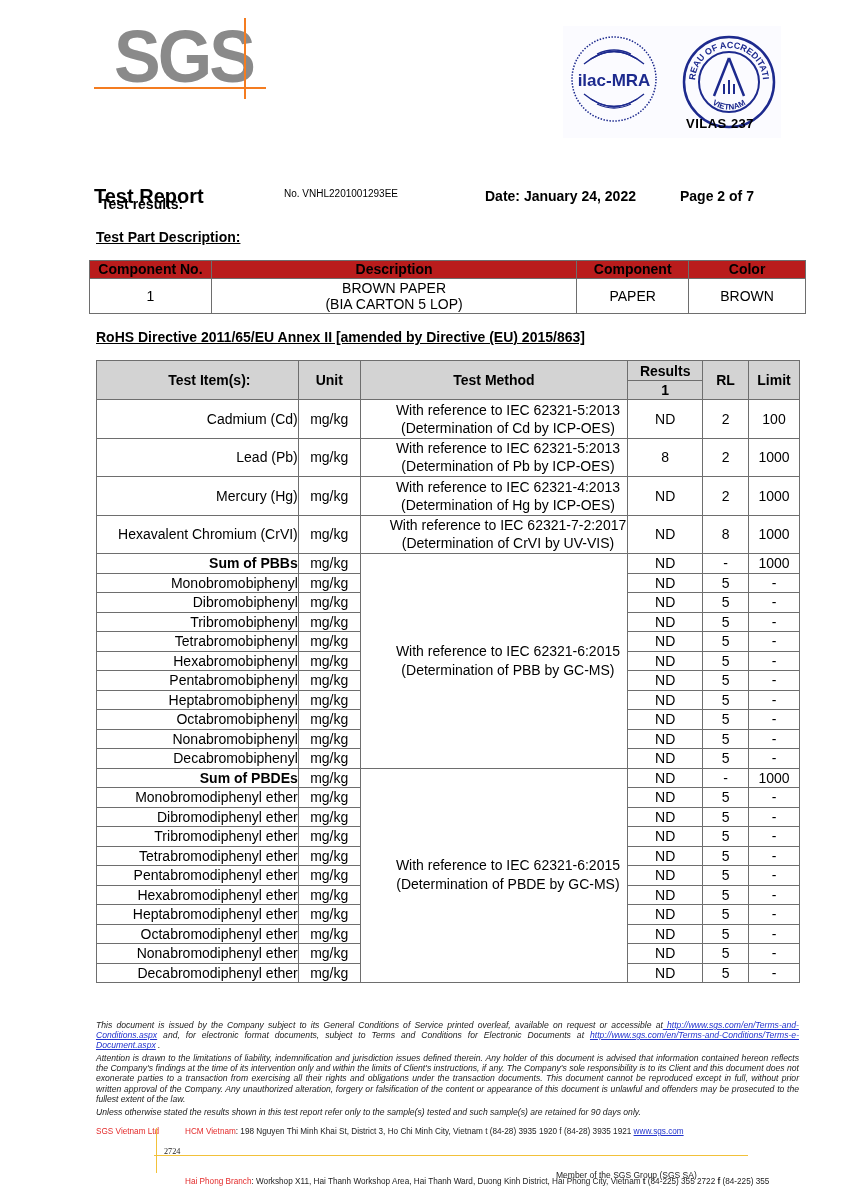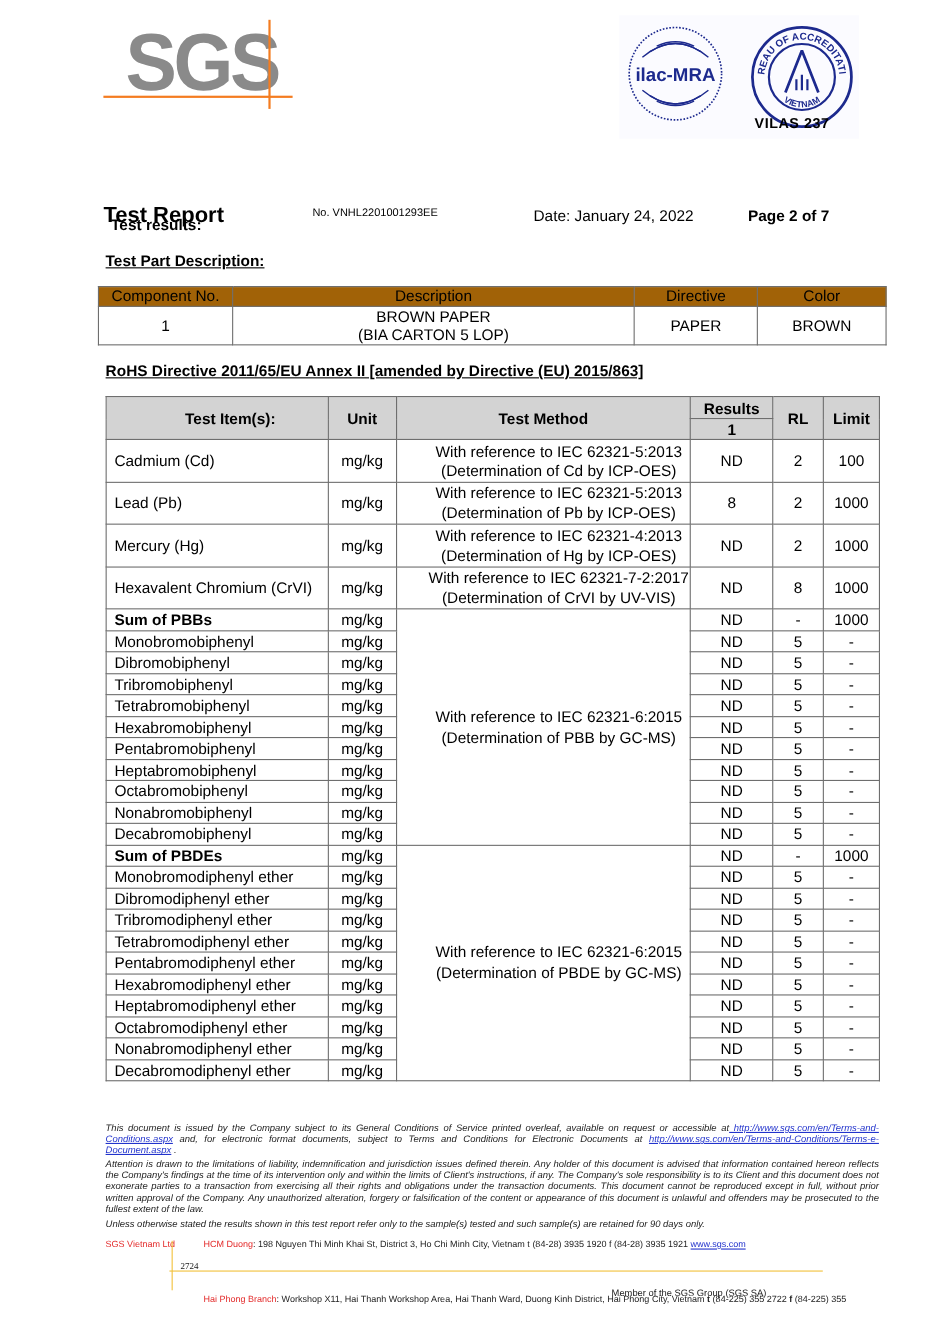--- a/index.html
+++ b/index.html
@@ -7,53 +7,53 @@
          font-family: "Liberation Sans", sans-serif; color: #000; }
 
   
   .sgs-logo { position: absolute; left: 94px; top: 22px; width: 175px; height: 75px; }
   .sgs-logo .letters { position: absolute; left: 20px; top: 0; font-family: "Liberation Sans", sans-serif;
                        font-weight: bold; font-size: 70px; letter-spacing: -3px; color: #8a8a8a; line-height: 70px;
                        transform: scaleY(1.05); }
   .sgs-logo .hline { position: absolute; left: 0; top: 65px; width: 172px; height: 2px; background: #f47c20; }
   .sgs-logo .vline { position: absolute; left: 150px; top: -4px; width: 2px; height: 81px; background: #f47c20; }
 
-  .accred { position: absolute; left: 563px; top: 14px; width: 218px; height: 112px; background: #fbfbff; }
+  .accred { position: absolute; left: 563px; top: 26px; width: 218px; height: 112px; background: #fbfbff; }
   .ilac { position: absolute; left: 6px; top: 8px; width: 90px; height: 90px; }
   .vilas { position: absolute; left: 118px; top: 8px; width: 96px; height: 96px; }
   .vilas-label { position: absolute; left: 123px; top: 90px; font-size: 13px; font-weight: bold; color: #000000;
                  letter-spacing: 0.5px; }
 
   
   .title-row { position: absolute; top: 157px; left: 94px; width: 680px; height: 24px; margin-top: 28px; }
   .title { position: absolute; left: 0; top: 0; font-size: 20px; font-weight: bold; }
   .report-no { position: absolute; left: 190px; top: 3px; font-size: 10px; font-weight: normal; }
-  .report-date { position: absolute; left: 391px; top: 3px; font-size: 14px; font-weight: normal; }
+  .report-date { position: absolute; left: 391px; top: 3px; font-size: 14px; font-weight: bold; }
   .report-page { position: absolute; left: 586px; top: 3px; font-size: 14px; font-weight: bold; }
 
   .section-label { position: absolute; font-size: 14px; font-weight: bold; }
   .test-results { left: 101px; top: 196px; }
   .part-desc { left: 96px; top: 229px; text-decoration: underline; }
   .rohs-title { left: 96px; top: 329px; text-decoration: underline; }
 
   table { border-collapse: collapse; position: absolute; font-family: "Liberation Sans", sans-serif; }
   td, th { border: 1px solid #6e6e6e; padding: 0; text-align: center; font-size: 14px; }
 
   
   .comp-table { left: 89px; top: 260px; width: 717px; }
-  .comp-table th { background: #a16207; font-weight: normal; height: 17px; line-height: 17px; }
+  .comp-table th { background: #b91c1c; font-weight: bold; height: 17px; line-height: 17px; }
   .comp-table td { height: 34px; line-height: 16px; }
 
   
   .rohs-table { left: 96px; top: 360px; width: 704px; }
   .rohs-table th { background: #d3d3d3; font-weight: bold; }
   .rohs-table .hdr-top { height: 20px; }
   .rohs-table .hdr-bot { height: 19px; }
   .rohs-table td { height: 18.5px; line-height: 18px; }
-  .rohs-table td.item { text-align: left; padding-left: 7px; }
+  .rohs-table td.item { text-align: right; padding-left: 7px; }
   .rohs-table tr.big td { height: 37.5px; line-height: 18px; }
   .rohs-table td.method { line-height: 19px; padding-left: 28px; }
   .rohs-table td.bold { font-weight: bold; }
   .rohs-table th.left { text-align: center; padding-left: 24px; }
 
   
   .footer-text { position: absolute; left: 96px; width: 703px; font-size: 8.6px; font-style: italic; line-height: 10.2px;
                  text-align: justify; color: #222; }
   .footer-1 { top: 1020px; }
   .footer-2 { top: 1053px; }
@@ -124,21 +124,21 @@
   <colgroup>
       <col style="width:122px">
       <col style="width:366px">
       <col style="width:112px">
       <col style="width:117px">
     </colgroup>
   <tbody>
       <tr>
     <th>Component No.</th>
     <th>Description</th>
-    <th>Directive</th>
+    <th>Component</th>
     <th>Color</th>
   </tr>
   <tr>
     <td>1</td>
     <td>
       <div>BROWN PAPER</div>
       <div>(BIA CARTON 5 LOP)</div>
     </td>
     <td>PAPER</td>
     <td>BROWN</td>
@@ -379,19 +379,19 @@
       </tr>
     </tbody>
 </table>
 
 <div class="footer-text footer-1"><span>This document is issued by the Company subject to its General Conditions of Service printed overleaf, available on request or accessible at</span><a> http://www.sgs.com/en/Terms-and-Conditions.aspx</a><span> and, for electronic format documents, subject to Terms and Conditions for Electronic Documents at </span><a>http://www.sgs.com/en/Terms-and-Conditions/Terms-e-Document.aspx</a><span> .</span></div>
 <div class="footer-text footer-2">Attention is drawn to the limitations of liability, indemnification and jurisdiction issues defined therein. Any holder of this document is advised that information contained hereon reflects the Company's findings at the time of its intervention only and within the limits of Client's instructions, if any. The Company's sole responsibility is to its Client and this document does not exonerate parties to a transaction from exercising all their rights and obligations under the transaction documents. This document cannot be reproduced except in full, without prior written approval of the Company. Any unauthorized alteration, forgery or falsification of the content or appearance of this document is unlawful and offenders may be prosecuted to the fullest extent of the law.</div>
 <div class="footer-text footer-3">Unless otherwise stated the results shown in this test report refer only to the sample(s) tested and such sample(s) are retained for 90 days only.</div>
 
 <div class="addr">
   <span class="company">SGS Vietnam Ltd</span>
-  <span class="line1"><span class="red">HCM Duong</span><span>: 198 Nguyen Thi Minh Khai St, District 3, Ho Chi Minh City, Vietnam t (84-28) 3935 1920 f (84-28) 3935 1921 </span><a>www.sgs.com</a></span>
+  <span class="line1"><span class="red">HCM Vietnam</span><span>: 198 Nguyen Thi Minh Khai St, District 3, Ho Chi Minh City, Vietnam t (84-28) 3935 1920 f (84-28) 3935 1921 </span><a>www.sgs.com</a></span>
   <span class="line2"><span class="red">Hai Phong Branch</span><span>: Workshop X11, Hai Thanh Workshop Area, Hai Thanh Ward, Duong Kinh District, Hai Phong City, Vietnam </span><b>t</b><span> (84-225) 355 2722 </span><b>f</b><span> (84-225) 355</span></span>
   <span class="line3">2724</span>
 </div>
 <div class="addr-vline"></div>
 <div class="addr-hline"></div>
 <div class="member">Member of the SGS Group (SGS SA)</div>
 
 </body></html>

